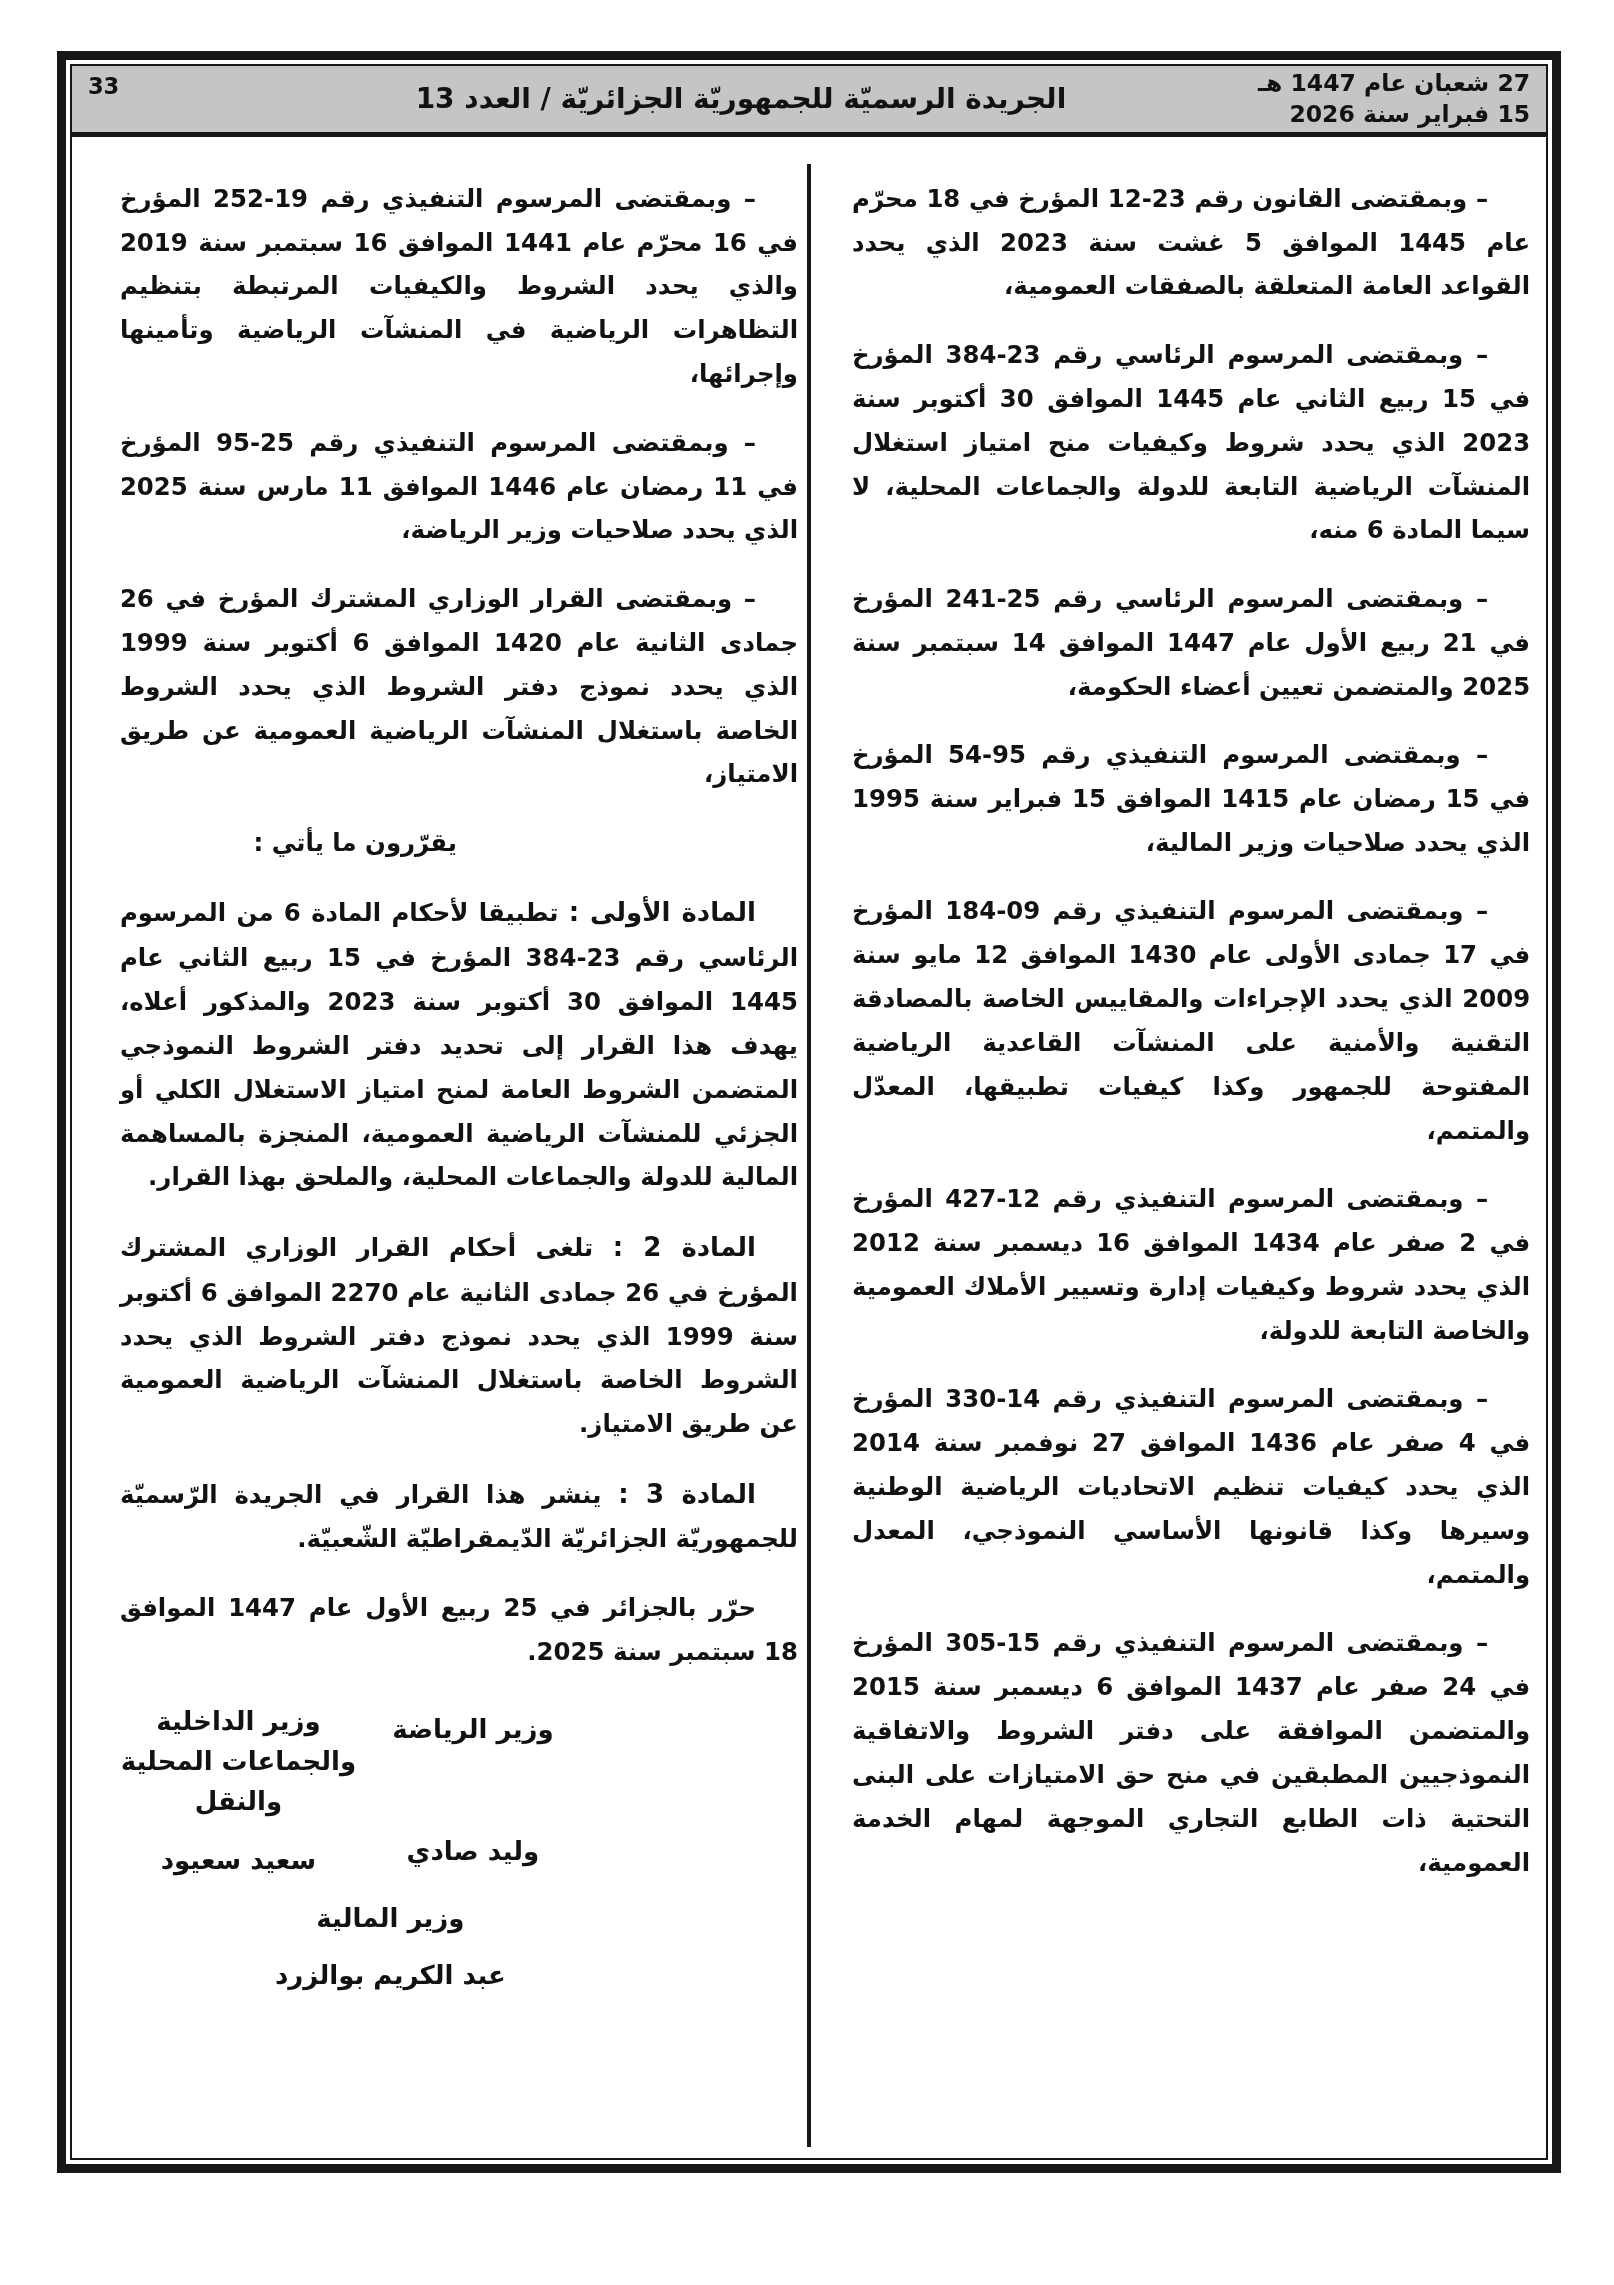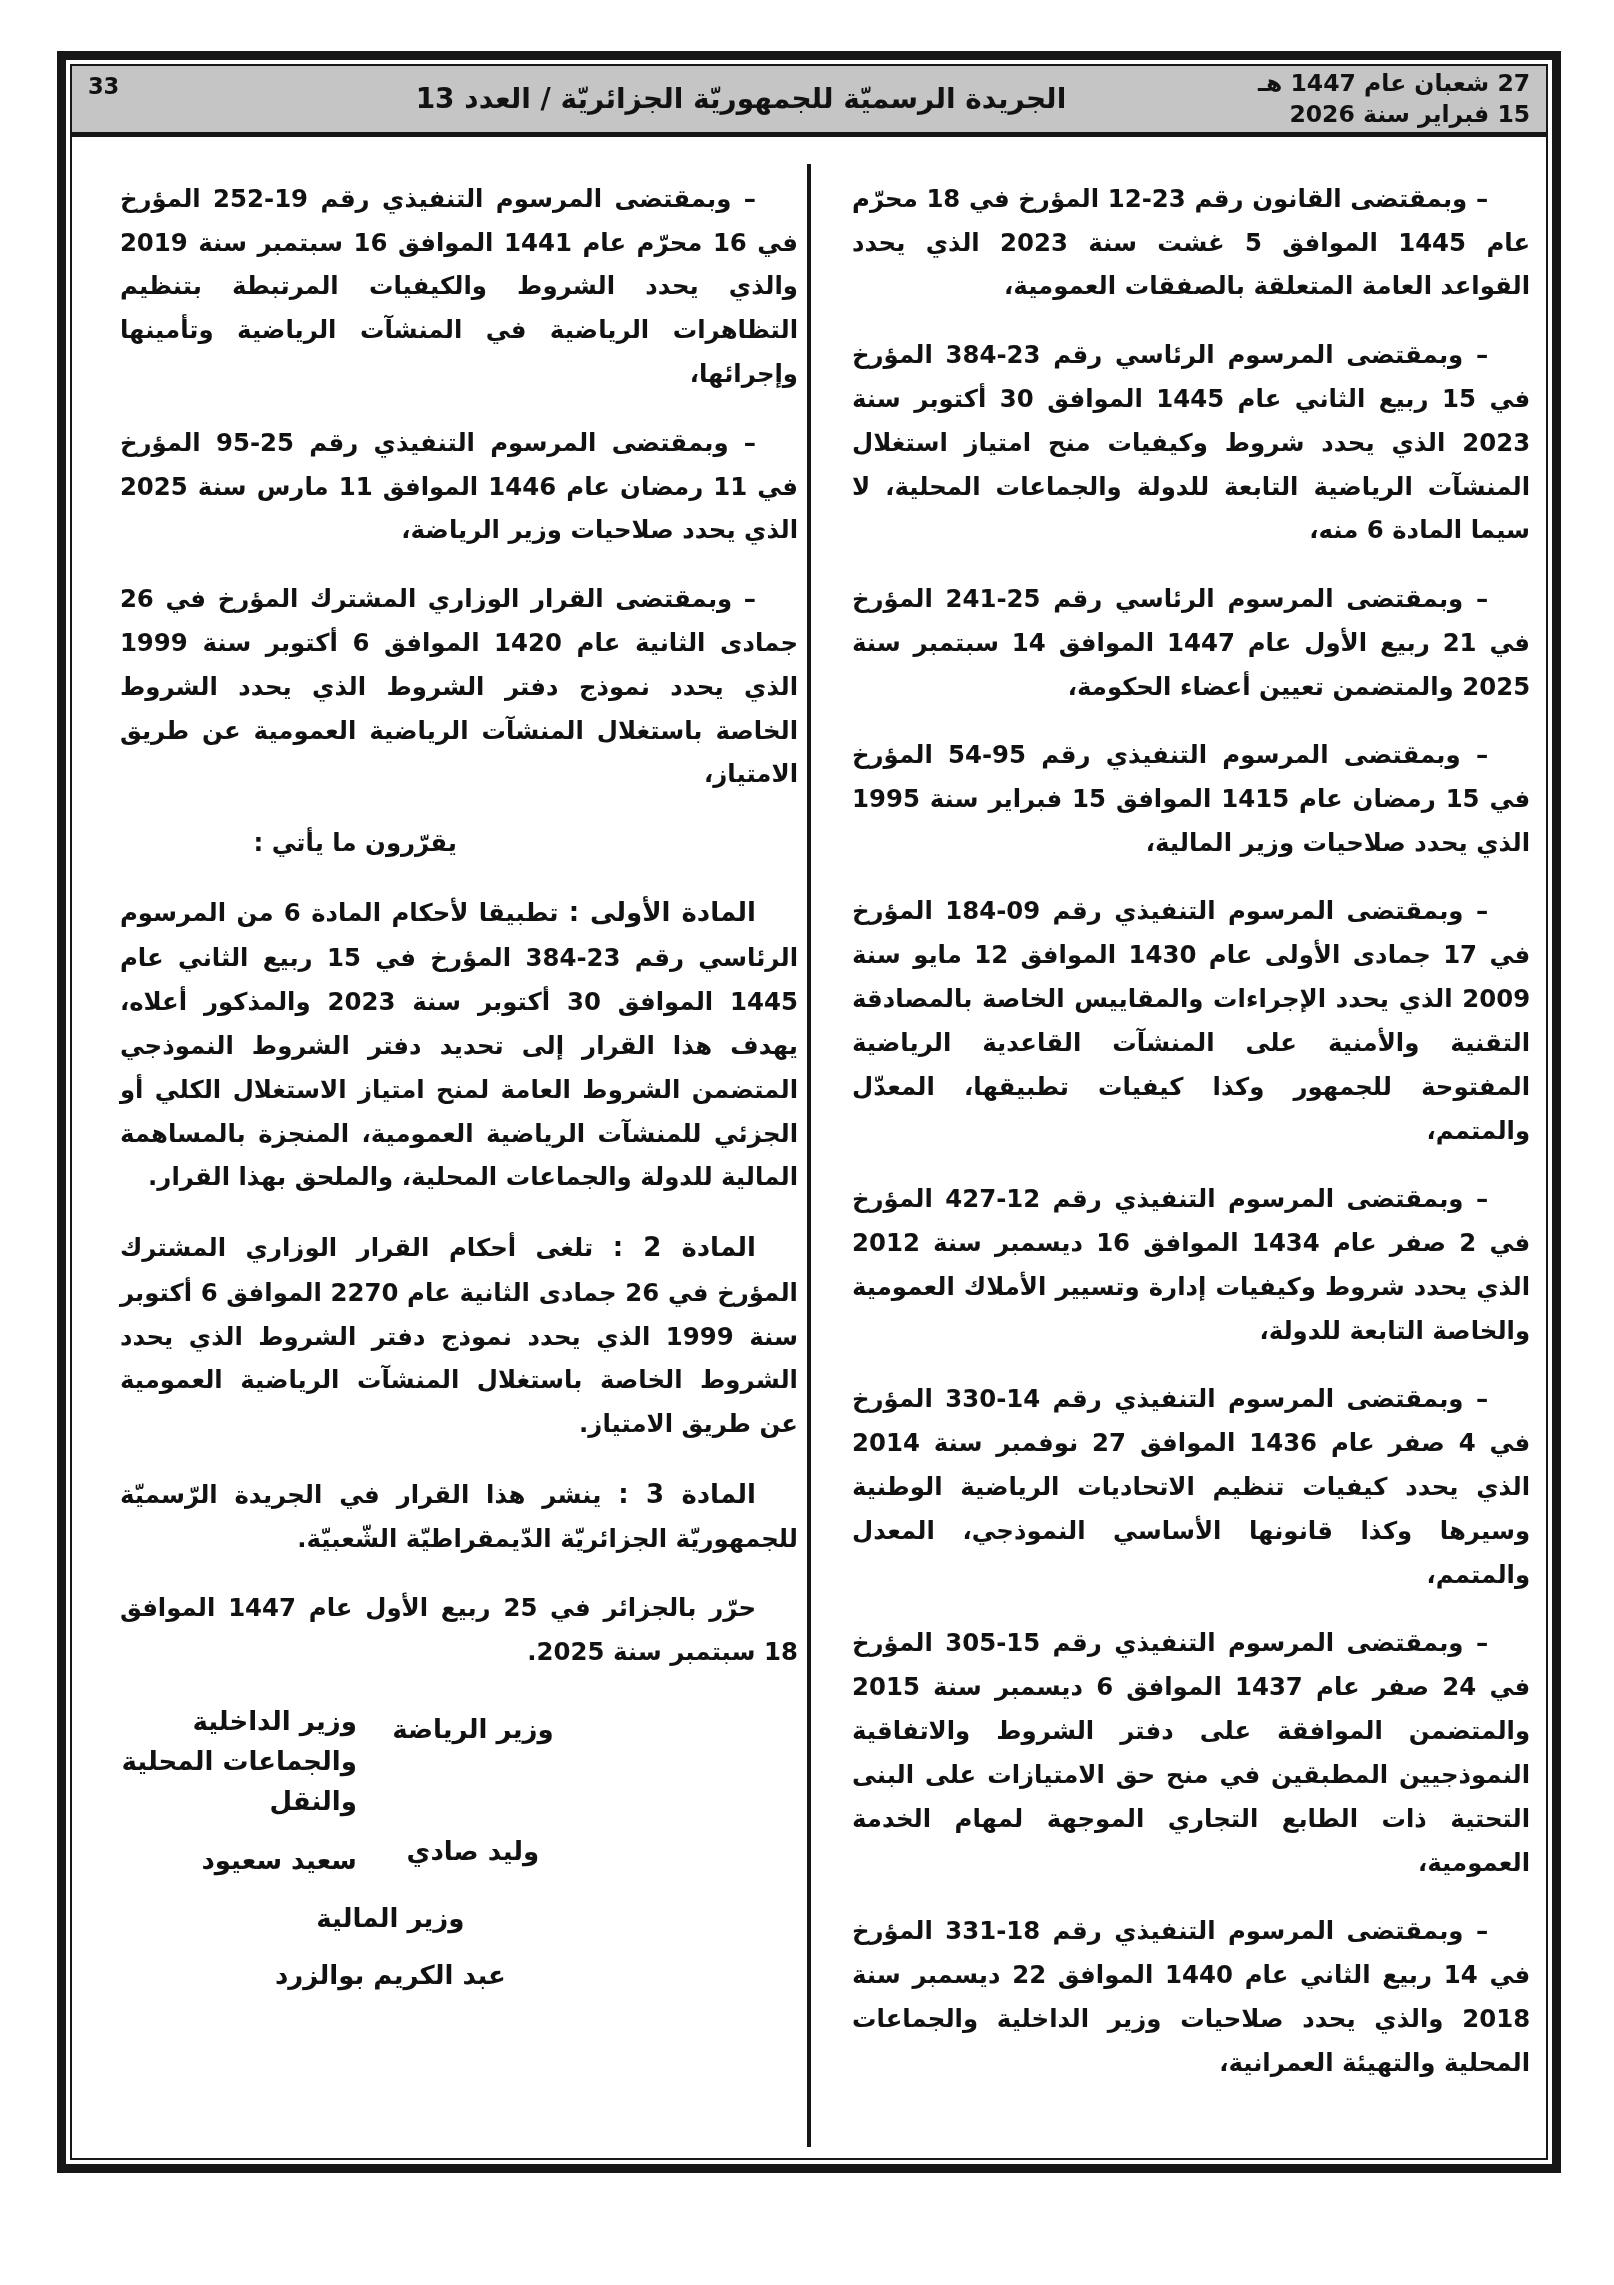--- a/index.html
+++ b/index.html
@@ -34,21 +34,21 @@
     text-align:justify;text-indent:42px;
   }
   .decide{
     font-size:28px;font-weight:bold;text-align:right;text-indent:0;
     padding-left:0;padding-right:299px;margin:34px 0 31px 0;white-space:nowrap;
   }
   .article-label{font-size:26px;}
   .sig-area{position:relative;height:312px;margin-top:27px;font-weight:bold;}
   .sig-block{position:absolute;text-align:center;}
   .sig-a{top:8px;left:258px;width:190px;}
-  .sig-b{top:0;left:0;width:237px;text-align:right;}
+  .sig-b{top:0;left:0;width:237px;}
   .sig-fin{top:197px;left:152px;width:237px;}
   .sig-title{font-size:26px;line-height:1.55;}
   .sig-a .sig-name{margin-top:87px;}
   .sig-b .sig-name{margin-top:23.5px;}
   .sig-fin .sig-name{margin-top:22px;white-space:nowrap;}
   .sig-name{font-size:26px;}
 </style>
 </head>
 <body>
 
@@ -70,21 +70,20 @@
 
         <div class="col col-r">
           <p class="par">– وبمقتضى القانون رقم 23‏-12 المؤرخ في 18 محرّم عام 1445 الموافق 5 غشت سنة 2023 الذي يحدد القواعد العامة المتعلقة بالصفقات العمومية،</p>
           <p class="par">– وبمقتضى المرسوم الرئاسي رقم 23‏-384 المؤرخ في 15 ربيع الثاني عام 1445 الموافق 30 أكتوبر سنة 2023 الذي يحدد شروط وكيفيات منح امتياز استغلال المنشآت الرياضية التابعة للدولة والجماعات المحلية، لا سيما المادة 6 منه،</p>
           <p class="par">– وبمقتضى المرسوم الرئاسي رقم 25‏-241 المؤرخ في 21 ربيع الأول عام 1447 الموافق 14 سبتمبر سنة 2025 والمتضمن تعيين أعضاء الحكومة،</p>
           <p class="par">– وبمقتضى المرسوم التنفيذي رقم 95‏-54 المؤرخ في 15 رمضان عام 1415 الموافق 15 فبراير سنة 1995 الذي يحدد صلاحيات وزير المالية،</p>
           <p class="par">– وبمقتضى المرسوم التنفيذي رقم 09‏-184 المؤرخ في 17 جمادى الأولى عام 1430 الموافق 12 مايو سنة 2009 الذي يحدد الإجراءات والمقاييس الخاصة بالمصادقة التقنية والأمنية على المنشآت القاعدية الرياضية المفتوحة للجمهور وكذا كيفيات تطبيقها، المعدّل والمتمم،</p>
           <p class="par">– وبمقتضى المرسوم التنفيذي رقم 12‏-427 المؤرخ في 2 صفر عام 1434 الموافق 16 ديسمبر سنة 2012 الذي يحدد شروط وكيفيات إدارة وتسيير الأملاك العمومية والخاصة التابعة للدولة،</p>
           <p class="par">– وبمقتضى المرسوم التنفيذي رقم 14‏-330 المؤرخ في 4 صفر عام 1436 الموافق 27 نوفمبر سنة 2014 الذي يحدد كيفيات تنظيم الاتحاديات الرياضية الوطنية وسيرها وكذا قانونها الأساسي النموذجي، المعدل والمتمم،</p>
           <p class="par">– وبمقتضى المرسوم التنفيذي رقم 15‏-305 المؤرخ في 24 صفر عام 1437 الموافق 6 ديسمبر سنة 2015 والمتضمن الموافقة على دفتر الشروط والاتفاقية النموذجيين المطبقين في منح حق الامتيازات على البنى التحتية ذات الطابع التجاري الموجهة لمهام الخدمة العمومية،</p>
-          <p class="par">– وبمقتضى المرسوم التنفيذي رقم 18‏-331 المؤرخ في 14 ربيع الثاني عام 1440 الموافق 22 ديسمبر سنة 2018 والذي يحدد صلاحيات وزير الداخلية والجماعات المحلية والتهيئة العمرانية،</p>
         </div>
 
         <div class="col col-l">
           <p class="par">– وبمقتضى المرسوم التنفيذي رقم 19‏-252 المؤرخ في 16 محرّم عام 1441 الموافق 16 سبتمبر سنة 2019 والذي يحدد الشروط والكيفيات المرتبطة بتنظيم التظاهرات الرياضية في المنشآت الرياضية وتأمينها وإجرائها،</p>
           <p class="par">– وبمقتضى المرسوم التنفيذي رقم 25‏-95 المؤرخ في 11 رمضان عام 1446 الموافق 11 مارس سنة 2025 الذي يحدد صلاحيات وزير الرياضة،</p>
           <p class="par">– وبمقتضى القرار الوزاري المشترك المؤرخ في 26 جمادى الثانية عام 1420 الموافق 6 أكتوبر سنة 1999 الذي يحدد نموذج دفتر الشروط الذي يحدد الشروط الخاصة باستغلال المنشآت الرياضية العمومية عن طريق الامتياز،</p>
 
           <p class="par decide">يقرّرون ما يأتي :</p>
 
           <p class="par"><span class="article-label">المادة الأولى :</span> <span>تطبيقا لأحكام المادة 6 من المرسوم الرئاسي رقم 23‏-384 المؤرخ في 15 ربيع الثاني عام 1445 الموافق 30 أكتوبر سنة 2023 والمذكور أعلاه، يهدف هذا القرار إلى تحديد دفتر الشروط النموذجي المتضمن الشروط العامة لمنح امتياز الاستغلال الكلي أو الجزئي للمنشآت الرياضية العمومية، المنجزة بالمساهمة المالية للدولة والجماعات المحلية، والملحق بهذا القرار.</span></p>

